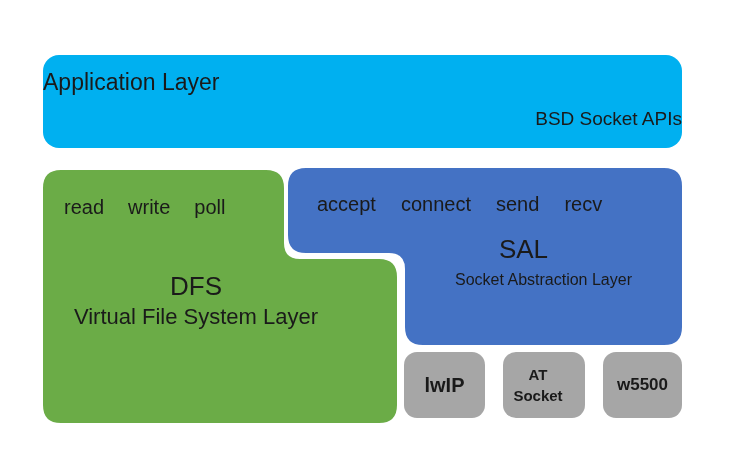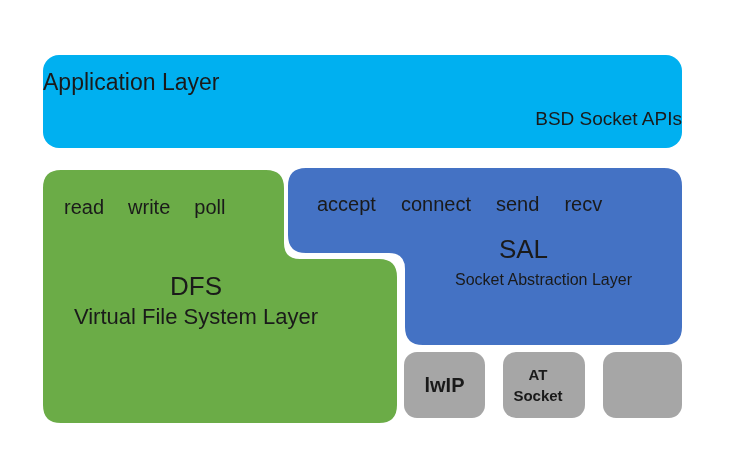--- a/index.html
+++ b/index.html
@@ -75,14 +75,15 @@
 
   <div class="txt sal-title">SAL</div>
   <div class="txt sal-sub">Socket Abstraction Layer</div>
 
   <div class="txt dfs-title">DFS</div>
   <div class="txt dfs-sub">Virtual File System Layer</div>
 
   <div class="txt impl-label impl-1">lwIP</div>
   <div class="txt impl-label impl-2">AT
 Socket</div>
+  <div class="txt impl-label impl-3">w5500</div>
 
 </div>
 
 </body></html>

